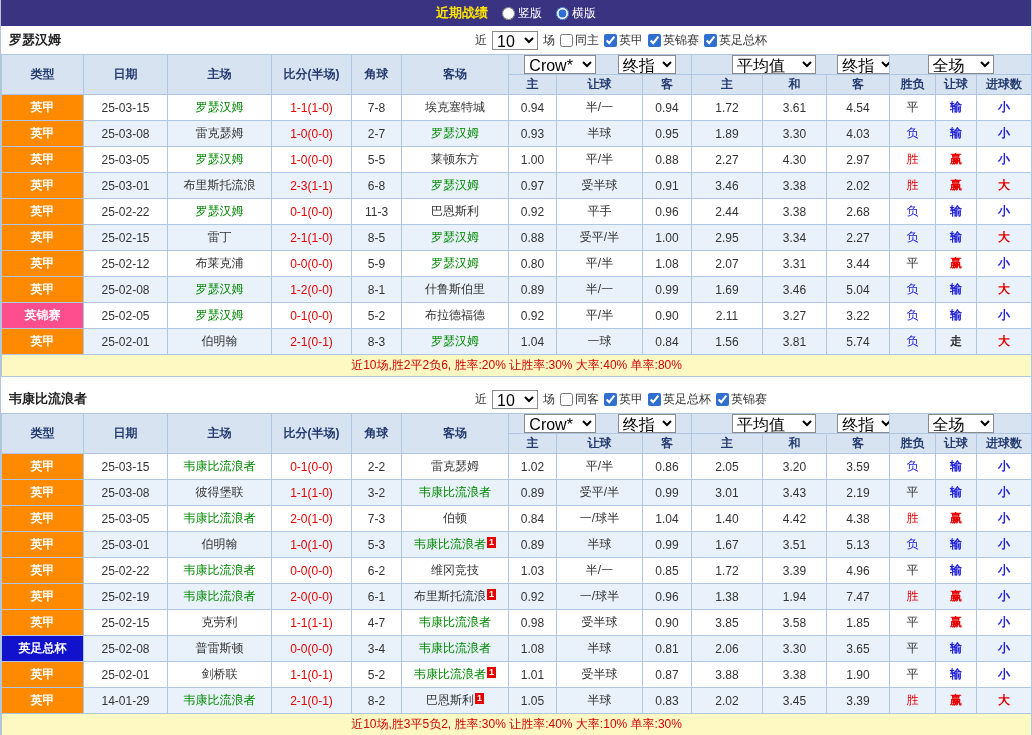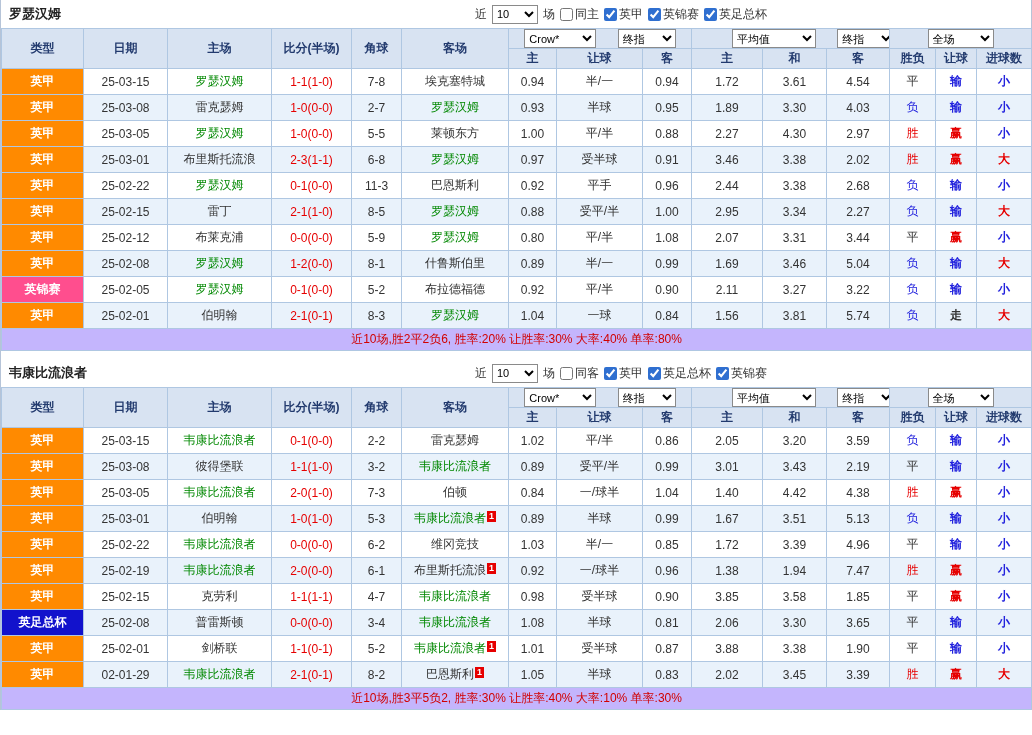--- a/index.html
+++ b/index.html
@@ -7,44 +7,55 @@
   .page{width:1032px;border-left:1px solid #b6c4d8;border-right:1px solid #b6c4d8;}
   .topbar{height:26px;background:#393381;display:flex;align-items:center;justify-content:center;gap:14px;color:#fff;}
   .topbar .title{color:#ffe400;font-weight:bold;font-size:13px;}
   .topbar label{display:inline-flex;align-items:center;gap:3px;cursor:pointer;}
   input[type=radio],input[type=checkbox]{accent-color:#2f6fd0;width:13px;height:13px;}
   .section{width:1030px;margin:0 auto;}
   .section-head{display:flex;align-items:center;height:28px;}
   .team-title{font-weight:bold;font-size:13px;color:#222;width:210px;padding-left:8px;text-align:left;}
   .controls{flex:1;display:flex;align-items:center;justify-content:center;gap:5px;}
   .controls label{display:inline-flex;align-items:center;gap:2px;cursor:pointer;}
-  select{font-size:11px;font-family:inherit;height:19px;background:#fff;border:1px solid #8a8a8a;}
+  select{font-size:16px;font-family:inherit;height:19px;background:#fff;border:1px solid #8a8a8a;}
   .sel-count{width:46px;}
   .sel-w1{width:72px;}
   .sel-w2{width:58px;margin-left:18px;}
   .sel-w3{width:84px;margin-left:40px;}
   .sel-w4{width:66px;}
   table{width:1030px;border-collapse:collapse;table-layout:fixed;}
   th,td{border:1px solid #afc7e2;text-align:center;white-space:nowrap;overflow:hidden;}
   thead th{background:#d8e3f2;color:#223a6e;font-weight:bold;height:20px;}
   tbody td{height:26px;background:#fff;}
   tbody tr:nth-child(even) td{background:#e9f2fb;}
   td.league{color:#fff;font-weight:bold;}
   .team-name.self{color:#008800;}
   td.score{color:#e60000;}
   td.bold{font-weight:bold;}
-  tfoot td{height:22px;color:#d10000;background:#c4b5fd;}
+  tfoot td{height:22px;color:#d10000;background:#fef9c3;}
   .rc{display:inline-block;background:#e60000;color:#fff;font-size:9px;line-height:11px;padding:0 2px;margin-left:1px;vertical-align:3px;font-weight:bold;}
   .gap{height:8px;}
 </style>
 </head>
 <body>
 
 <div class="page">
 
+  <div class="topbar">
+    <span class="title">近期战绩</span>
+    <label>
+      <input type="radio" name="layout" style="">
+      <span>竖版</span>
+    </label>
+    <label>
+      <input type="radio" name="layout" checked="" style="">
+      <span>横版</span>
+    </label>
+  </div>
 
   <div class="section">
     <div class="section-head">
       <span class="team-title">罗瑟汉姆</span>
       <div class="controls">
         <span>近</span>
         <select class="sel-count"><option>10</option></select>
         <span>场</span>
         <label>
           <input type="checkbox" style="">
@@ -522,21 +533,21 @@
             <td>0.87</td>
             <td>3.88</td>
             <td>3.38</td>
             <td>1.90</td>
             <td style="color: rgb(51, 51, 51);">平</td>
             <td class="bold" style="color: rgb(34, 34, 221);">输</td>
             <td class="bold" style="color: rgb(34, 34, 221);">小</td>
           </tr>
           <tr>
             <td class="league" style="background: rgb(255, 138, 0);">英甲</td>
-            <td>02-01-29</td>
+            <td>14-01-29</td>
             <td><span class="team-name self">韦康比流浪者</span></td>
             <td class="score">2-1(0-1)</td>
             <td>8-2</td>
             <td><span class="team-name">巴恩斯利</span><span class="rc">1</span></td>
             <td>1.05</td>
             <td>半球</td>
             <td>0.83</td>
             <td>2.02</td>
             <td>3.45</td>
             <td>3.39</td>

